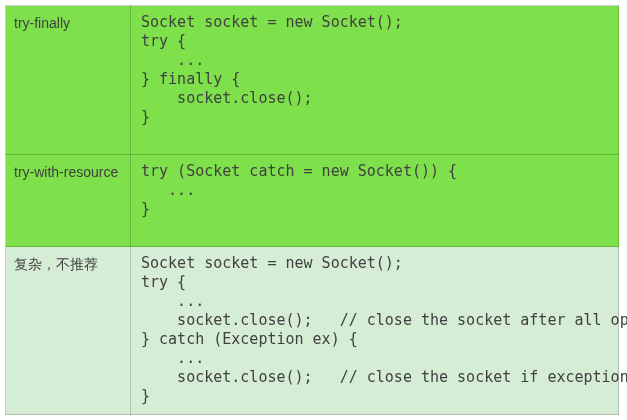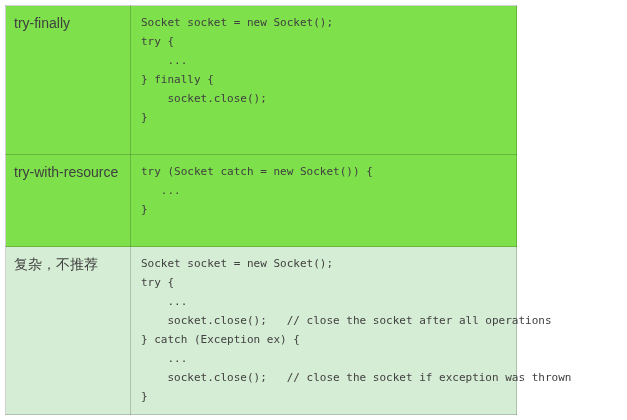--- a/index.html
+++ b/index.html
@@ -12,21 +12,21 @@
     margin: 0;
     background: #ffffff;
     width: 627px;
     height: 420px;
     overflow: hidden;
   }
   table.compare-table {
     border-collapse: collapse;
     table-layout: fixed;
     margin: 5px;
-    width: 512px;
+    width: 614px;
   }
   col.label-col { width: 125px; }
   td {
     vertical-align: top;
     border: 1px solid rgba(0,0,0,0.18);
     padding: 7px 10px 8px 8px;
   }
   tr.highlight td { background: var(--highlight-bg); }
   tr.muted td { background: var(--muted-bg); }
   
@@ -35,21 +35,21 @@
     font-family: "Liberation Sans", sans-serif;
     font-size: 14px;
     line-height: 21px;
     color: var(--text);
     word-break: break-word;
   }
   td.code-cell { padding-left: 10px; }
   pre.code-block {
     margin: 0;
     font-family: "DejaVu Sans Mono", monospace;
-    font-size: 11px;
+    font-size: 15px;
     line-height: 19px;
     color: var(--text);
     white-space: pre;
   }
 </style>
 </head>
 <body>
 
 <table class="compare-table">
   <colgroup>

